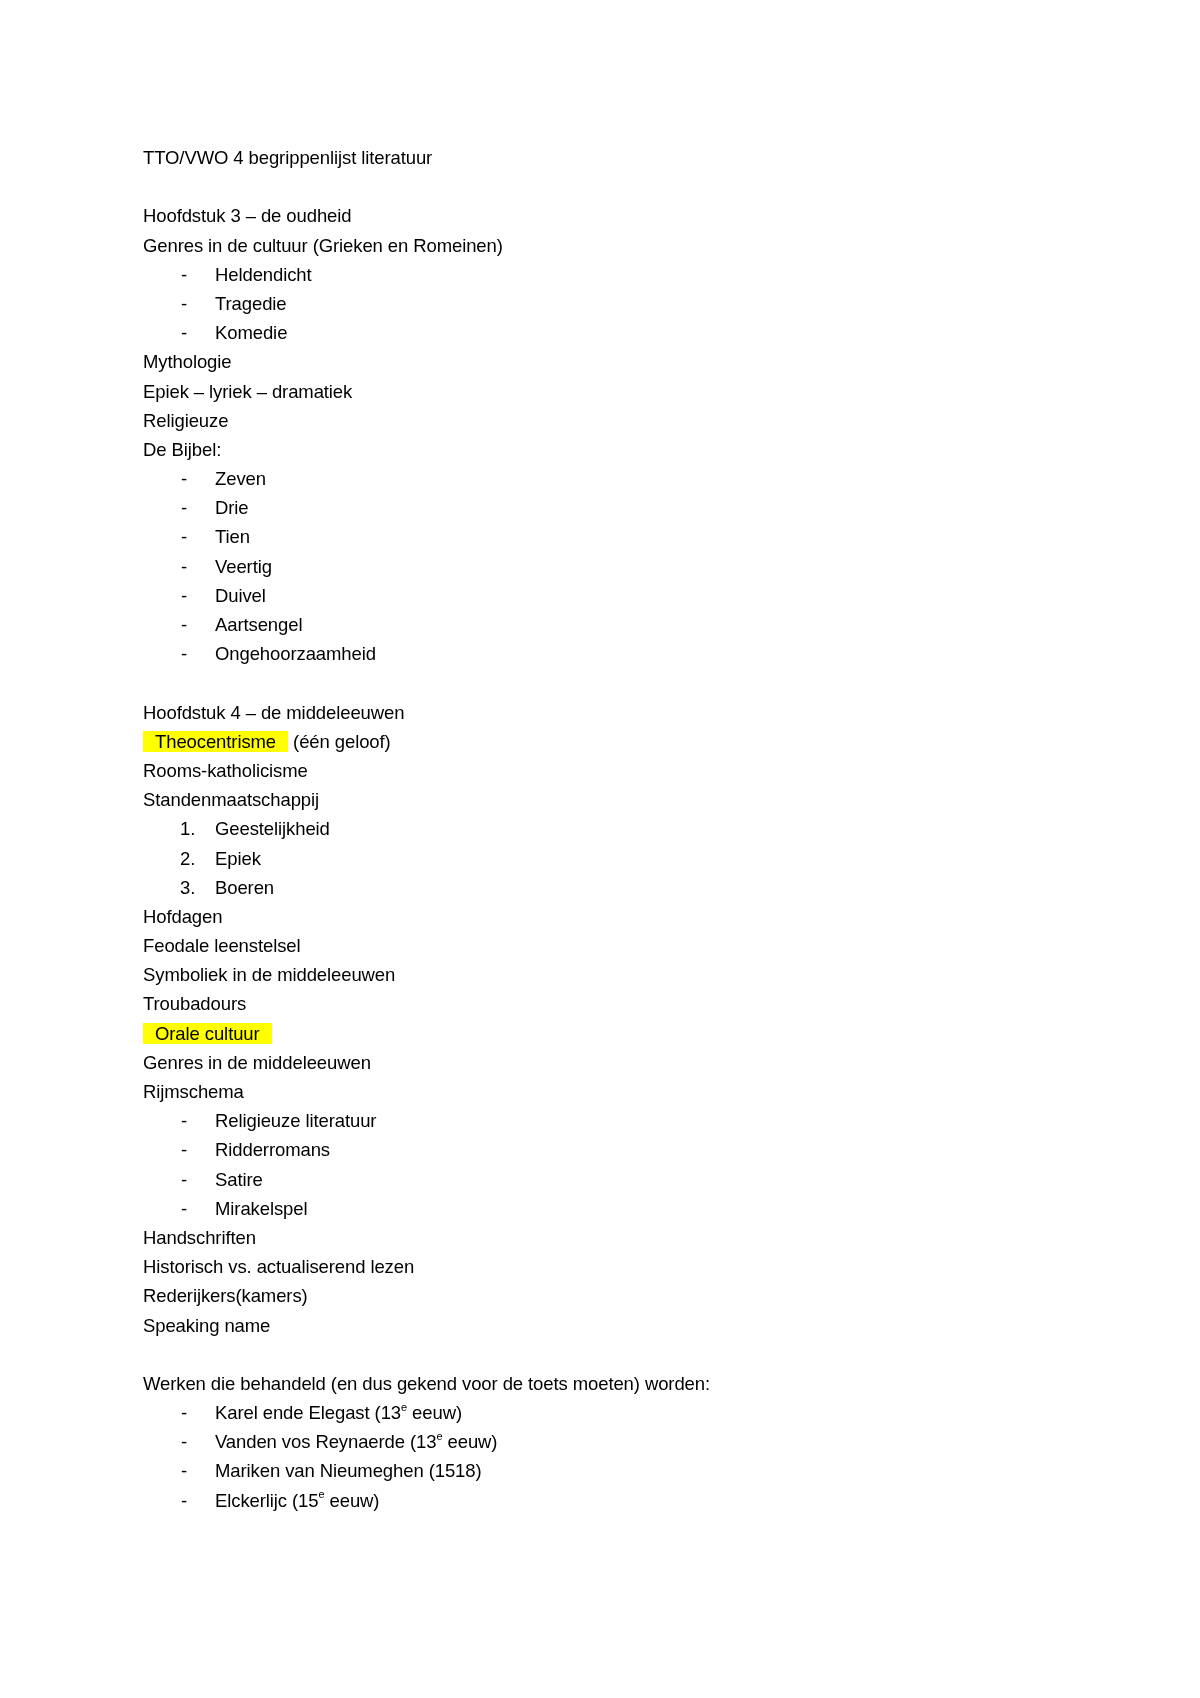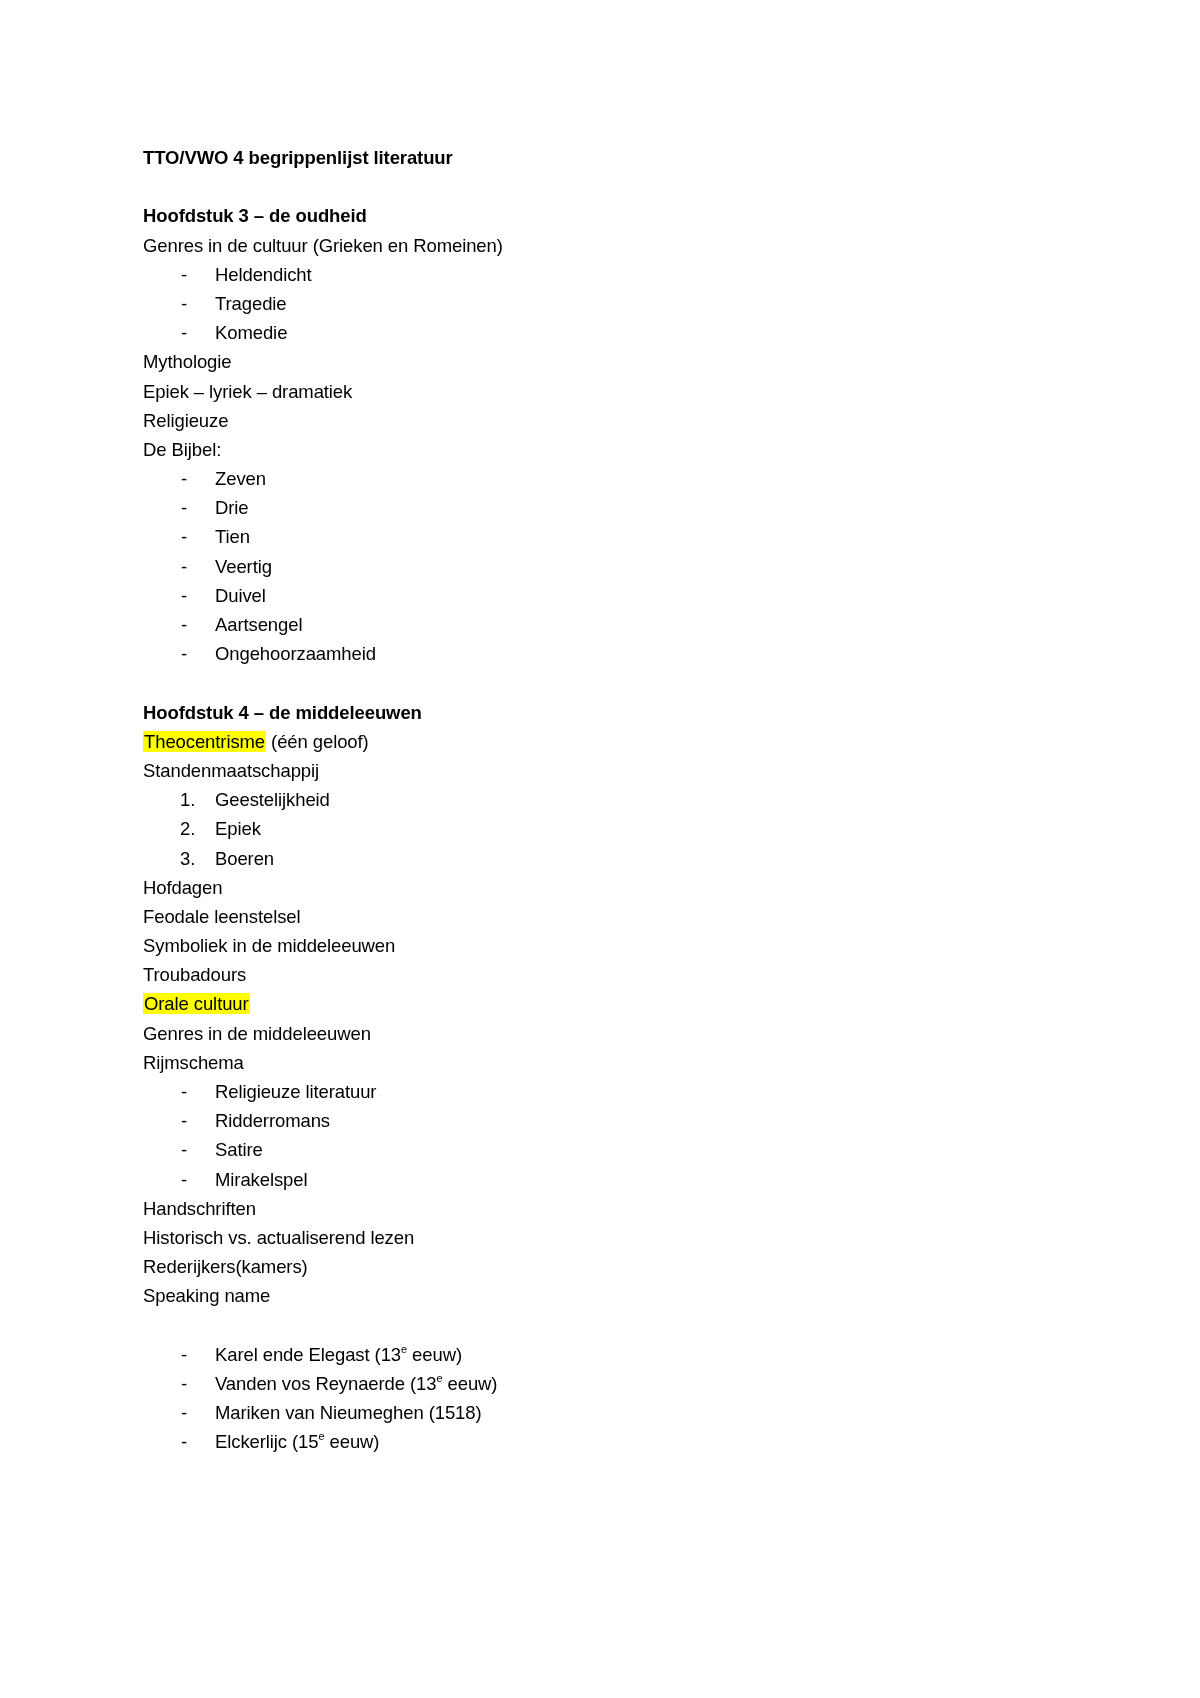--- a/index.html
+++ b/index.html
@@ -22,36 +22,36 @@
       width: 960px;
       font-size: 18.5px;
       line-height: 29.2px;
       letter-spacing: -0.1px;
     }
     .line {
       display: block;
       white-space: nowrap;
       height: 29.2px;
     }
-    .bold { font-weight: bold; }
+    .bold { font-weight: normal; }
     .blank { height: 29.2px; }
     .item {
       display: block;
       white-space: nowrap;
       height: 29.2px;
       position: relative;
       padding-left: 72px;
     }
     .marker {
       position: absolute;
       left: 38px;
       top: 0;
     }
     .marker.num { left: 37px; }
-    .hl { background: #ffff00; padding: 0 1px; }
+    .hl { background: #ffff00; padding: 0 12px; }
     sup { font-size: 11px; line-height: 0; position: relative; top: -1px; }
   </style>
 </head>
 <body>
 
 <div class="page">
 
   <span class="line bold">TTO/VWO 4 begrippenlijst literatuur</span>
   <span class="blank" style="display:block"></span>
 
@@ -72,20 +72,21 @@
   <span class="item"><span class="marker">-</span><span>Tien</span></span>
   <span class="item"><span class="marker">-</span><span>Veertig</span></span>
   <span class="item"><span class="marker">-</span><span>Duivel</span></span>
   <span class="item"><span class="marker">-</span><span>Aartsengel</span></span>
   <span class="item"><span class="marker">-</span><span>Ongehoorzaamheid</span></span>
 
   <span class="blank" style="display:block"></span>
 
   <span class="line bold">Hoofdstuk 4 – de middeleeuwen</span>
   <span class="line"><span class="hl">Theocentrisme</span><span style="white-space:pre"> (één geloof)</span></span>
+  <span class="line">Rooms-katholicisme</span>
   <span class="line">Standenmaatschappij</span>
 
   <span class="item"><span class="marker num">1.</span><span>Geestelijkheid</span></span>
   <span class="item"><span class="marker num">2.</span><span>Epiek</span></span>
   <span class="item"><span class="marker num">3.</span><span>Boeren</span></span>
 
   <span class="line">Hofdagen</span>
   <span class="line">Feodale leenstelsel</span>
   <span class="line">Symboliek in de middeleeuwen</span>
   <span class="line">Troubadours</span>
@@ -98,19 +99,20 @@
   <span class="item"><span class="marker">-</span><span>Satire</span></span>
   <span class="item"><span class="marker">-</span><span>Mirakelspel</span></span>
 
   <span class="line">Handschriften</span>
   <span class="line">Historisch vs. actualiserend lezen</span>
   <span class="line">Rederijkers(kamers)</span>
   <span class="line">Speaking name</span>
 
   <span class="blank" style="display:block"></span>
 
+  <span class="line">Werken die behandeld (en dus gekend voor de toets moeten) worden:</span>
 
   <span class="item"><span class="marker">-</span><span>Karel ende Elegast (13</span><sup>e</sup><span style="white-space:pre"> eeuw)</span></span>
   <span class="item"><span class="marker">-</span><span>Vanden vos Reynaerde (13</span><sup>e</sup><span style="white-space:pre"> eeuw)</span></span>
   <span class="item"><span class="marker">-</span><span>Mariken van Nieumeghen (1518)</span></span>
   <span class="item"><span class="marker">-</span><span>Elckerlijc (15</span><sup>e</sup><span style="white-space:pre"> eeuw)</span></span>
 
 </div>
 
 </body></html>

